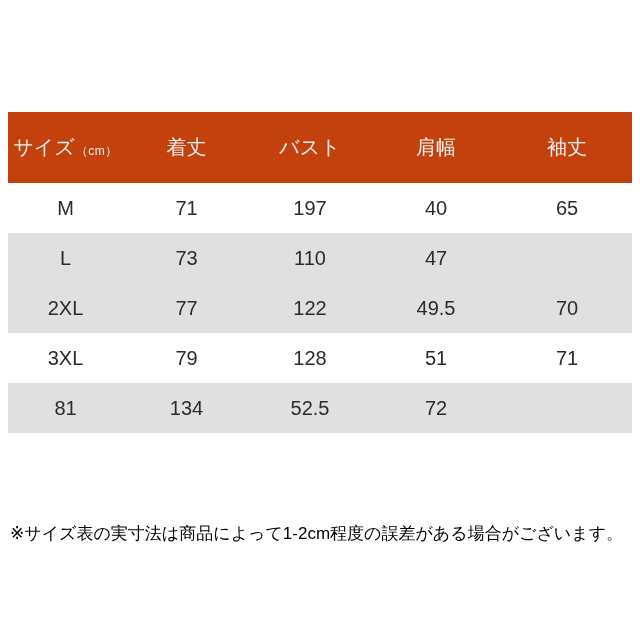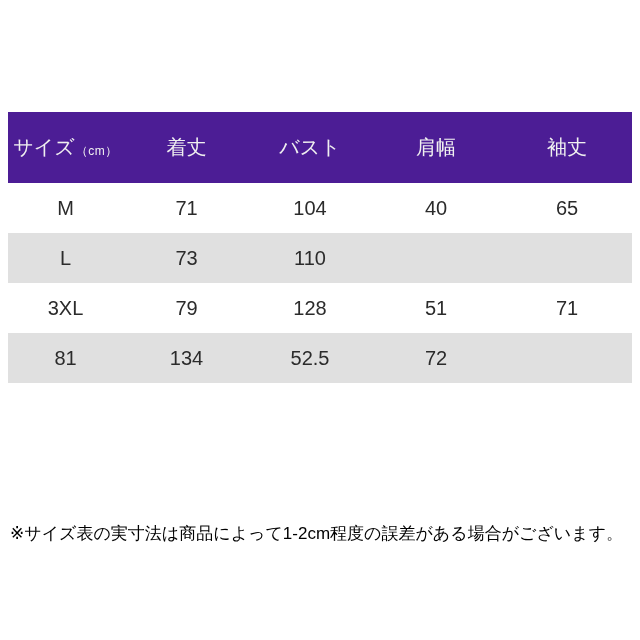--- a/index.html
+++ b/index.html
@@ -12,21 +12,21 @@
   }
   .size-table {
     position: absolute;
     left: 8px; top: 112px;
     width: 624px;
   }
   .thead {
     display: grid;
     grid-template-columns: 115px 127px 120px 132px 130px;
     height: 71px;
-    background: #4c1d95;
+    background: #c2410c;
     color: #f0f0f0;
     font-size: 20px;
   }
   .thead .cell {
     display: flex; align-items: center; justify-content: center;
     white-space: nowrap;
   }
   .unit {
     font-size: 12px;
     margin-left: 1px;
@@ -64,28 +64,36 @@
     </div>
     <div class="cell">着丈</div>
     <div class="cell">バスト</div>
     <div class="cell">肩幅</div>
     <div class="cell">袖丈</div>
   </div>
   <div class="tbody">
       <div class="trow">
         <div class="cell">M</div>
         <div class="cell">71</div>
-        <div class="cell">104</div>
+        <div class="cell">197</div>
         <div class="cell">40</div>
         <div class="cell">65</div>
       </div>
       <div class="trow alt">
         <div class="cell">L</div>
         <div class="cell">73</div>
         <div class="cell">110</div>
+        <div class="cell">47</div>
+      </div>
+      <div class="trow alt">
+        <div class="cell">2XL</div>
+        <div class="cell">77</div>
+        <div class="cell">122</div>
+        <div class="cell">49.5</div>
+        <div class="cell">70</div>
       </div>
       <div class="trow">
         <div class="cell">3XL</div>
         <div class="cell">79</div>
         <div class="cell">128</div>
         <div class="cell">51</div>
         <div class="cell">71</div>
       </div>
       <div class="trow alt">
         <div class="cell">81</div>

